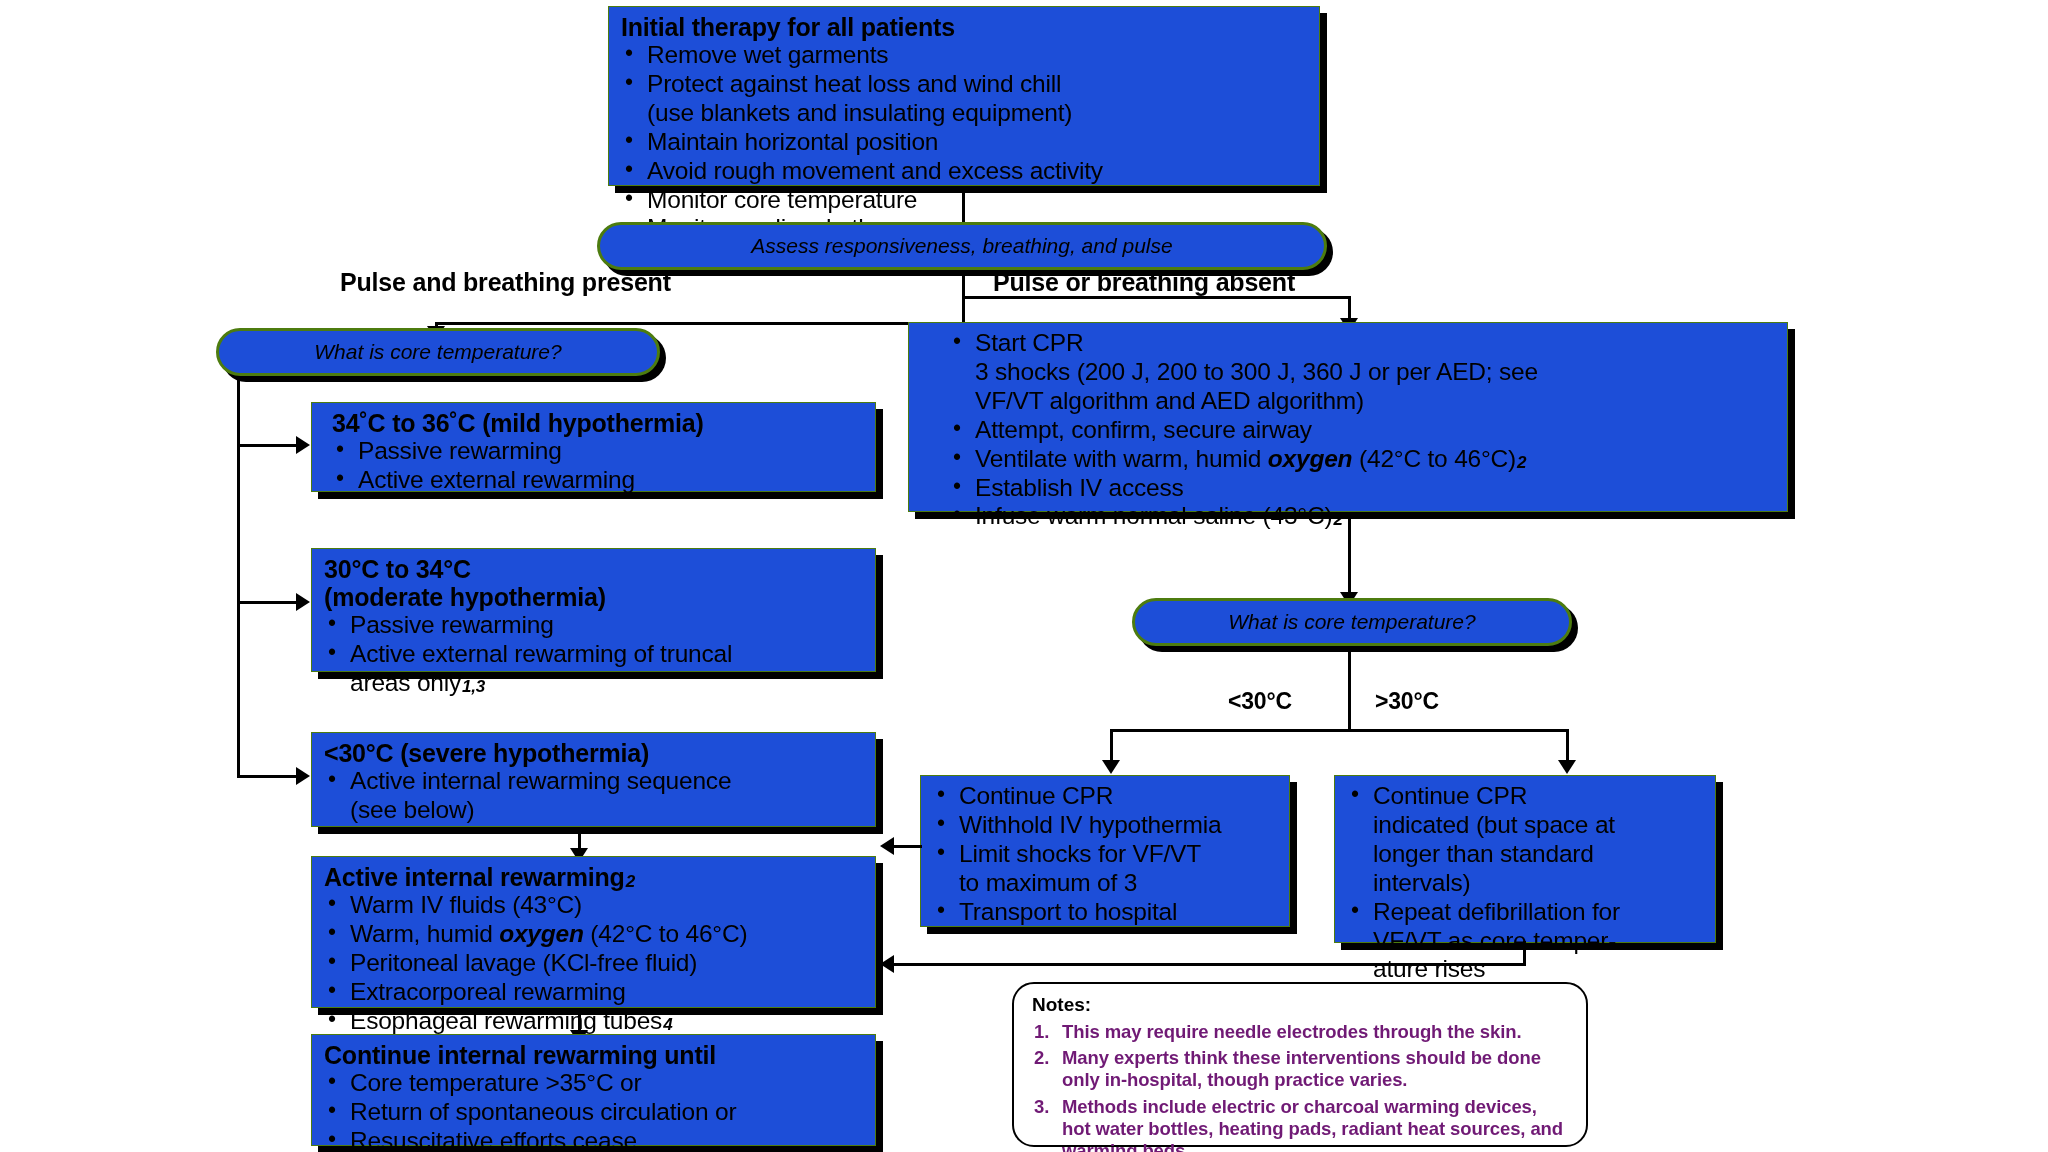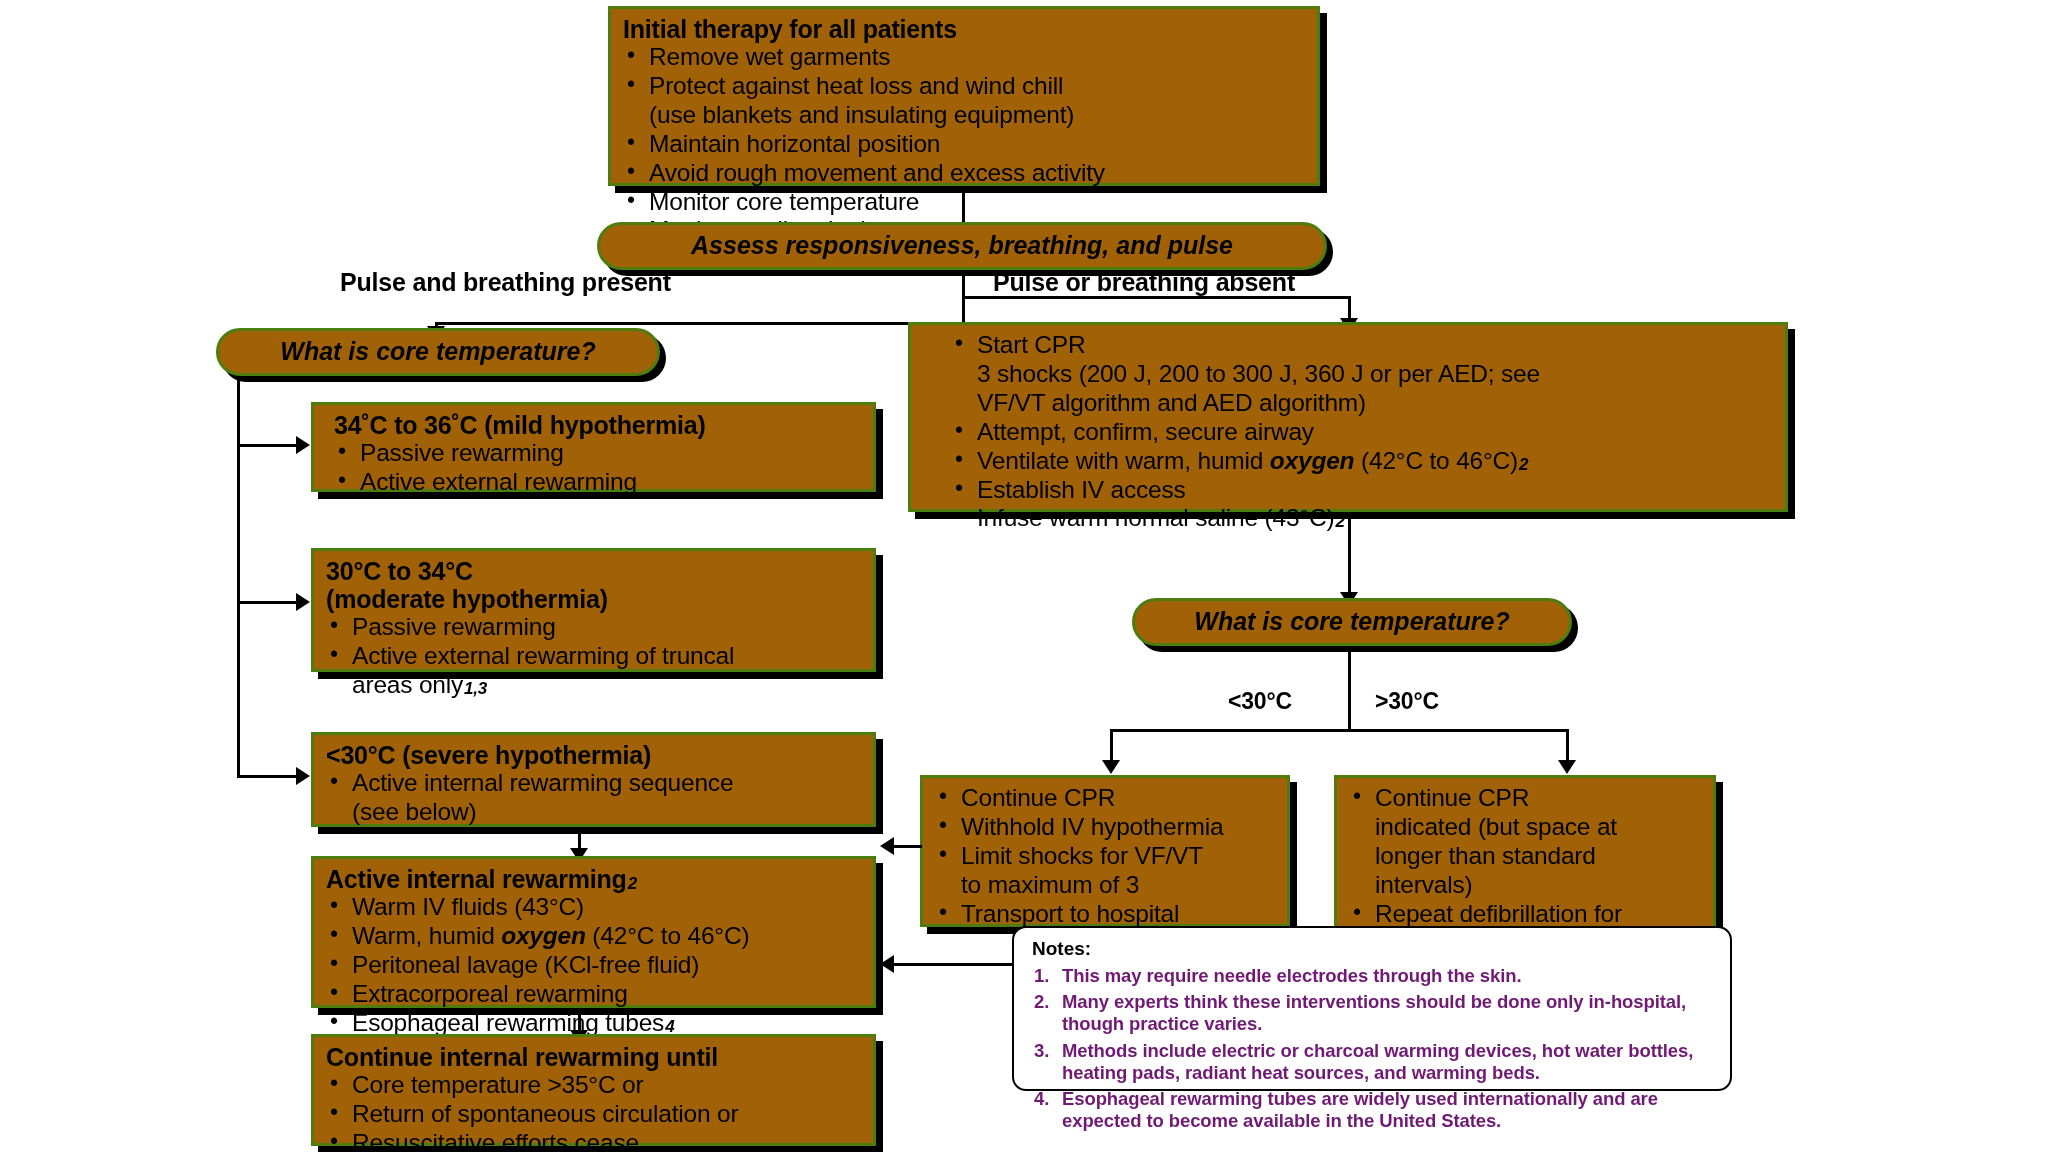--- a/index.html
+++ b/index.html
@@ -13,22 +13,22 @@
     position: relative;
     width: 2048px;
     height: 1152px;
     background: #ffffff;
     overflow: hidden;
   }
 
   
   .node {
     position: absolute;
-    background: #a16207;
-    border: 3px solid #4d7c0f;
+    background: #1d4ed8;
+    border: 1px solid #4d7c0f;
     box-shadow: 7px 7px 0 0 #000;
     padding: 6px 12px 8px 12px;
   }
   .node.oval {
     border-radius: 999px;
     border-width: 3px;
     box-shadow: 6px 6px 0 0 #000;
     display: flex;
     align-items: center;
     justify-content: center;
@@ -36,23 +36,23 @@
   }
 
   .title {
     font-weight: bold;
     font-size: 25px;
     line-height: 1.12;
     color: #000;
     letter-spacing: -0.2px;
   }
   .oval-text {
-    font-weight: bold;
+    font-weight: normal;
     font-style: italic;
-    font-size: 25px;
+    font-size: 21px;
     line-height: 1.1;
     color: #000;
     white-space: nowrap;
   }
 
   ul.bullets {
     list-style: none;
     margin: 0;
     padding: 0;
   }
@@ -318,21 +318,21 @@
   </div>
 
   <div class="ln v" style="left:906px; top:845px; height:3px;"></div>
   <div class="ln h" style="left:888px; top:845px; width:34px;"></div>
   <div class="arrow-l" style="left:880px; top:837px;"></div>
 
   <div class="ln v" style="left:1523px; top:941px; height:25px;"></div>
   <div class="ln h" style="left:888px; top:963px; width:638px;"></div>
   <div class="arrow-l" style="left:880px; top:955px;"></div>
 
-  <div class="notes-box" style="left:1012px; top:926px; width:720px; height:165px;">
+  <div class="notes-box" style="left:1012px; top:982px; width:576px; height:165px;border-radius:22px;">
     <div class="notes-title">Notes:</div>
     <ol class="notes-list">
       <li>This may require needle electrodes through the skin.</li>
       <li>Many experts think these interventions should be done only in-hospital, though practice varies.</li>
       <li>Methods include electric or charcoal warming devices, hot water bottles, heating pads, radiant heat sources, and warming beds.</li>
       <li>Esophageal rewarming tubes are widely used internationally and are expected to become available in the United States.</li>
     </ol>
   </div>
 
 </div>

